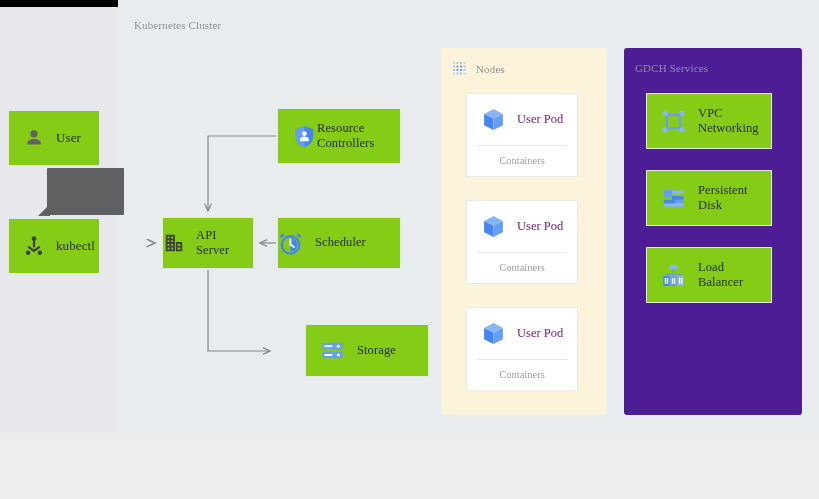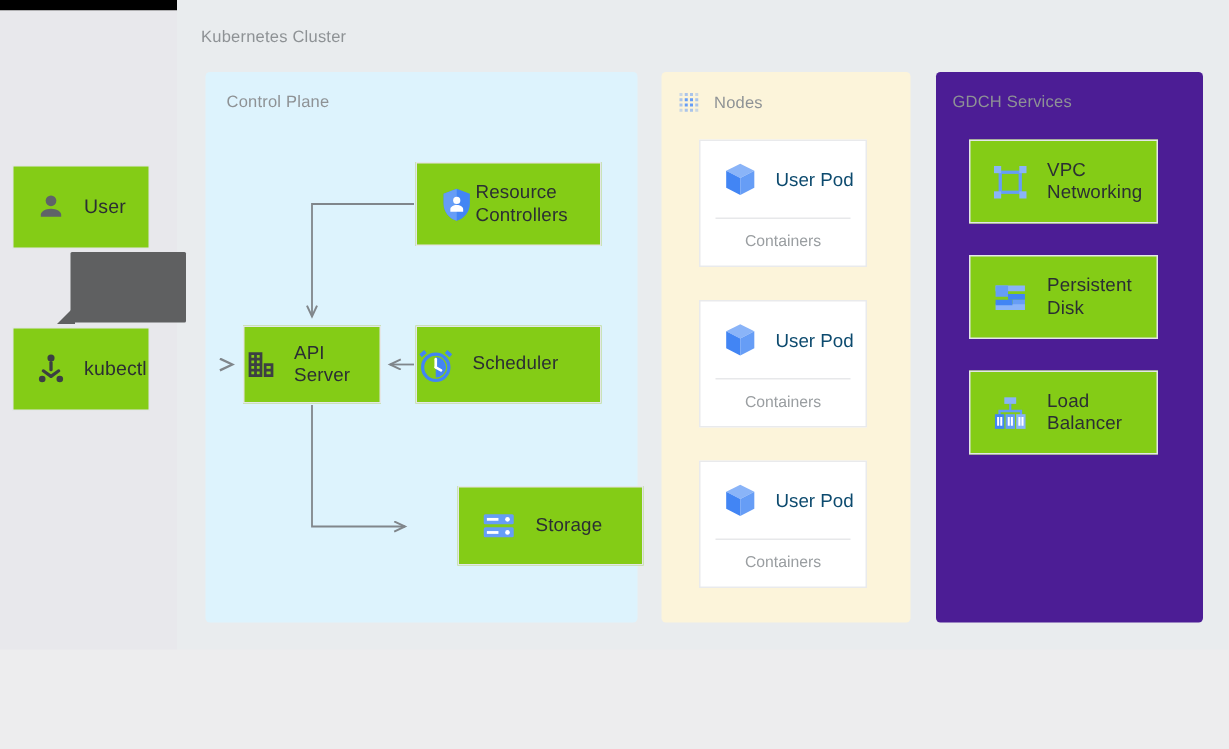--- a/index.html
+++ b/index.html
@@ -2,21 +2,21 @@
 <html><head>
 <meta charset="utf-8">
 <style>
   * { box-sizing: border-box; margin: 0; padding: 0; }
   html, body {
     width: 819px; height: 499px;
     font-family: "Liberation Sans", sans-serif;
     background: #ededee;
     overflow: hidden;
   }
-  #stage { position: relative; width: 819px; height: 393px; }
+  #stage { position: relative; width: 819px; height: 393px; font-family: Liberation Serif, serif; }
 
   .black-bar { position: absolute; left: 0; top: 0; width: 118px; height: 7px; background: #000; }
   .left-panel { position: absolute; left: 0; top: 7px; width: 118px; height: 426px; background: #e8e8ec; }
   .canvas-panel { position: absolute; left: 118px; top: 0; right: 0; height: 433px; background: #e9ecee; }
 
   
   .group { position: absolute; border-radius: 3px; }
   .group-label {
     position: absolute; top: 14px; font-size: 11px; color: #8e9295;
     letter-spacing: .15px; white-space: nowrap;
@@ -58,21 +58,21 @@
   #card-api       { left: 162px; top: 217px; width: 92px;  height: 52px; gap: 11px; }
   #card-scheduler { left: 277px; top: 217px; width: 124px; height: 52px; padding-left: 0; gap: 12px; }
   #card-storage   { left: 277px; top: 324px; width: 124px; height: 53px; padding-left: 14px; gap: 12px; margin-left: 28px; }
 
   
   .podcard {
     position: absolute; background: #fff; border: 1px solid #e9eaec;
     width: 112px; display: flex; flex-direction: column;
   }
   .podcard .pod-top { display: flex; align-items: center; gap: 11px; padding: 13px 0 13px 14px; }
-  .podcard .pod-top .lbl { font-size: 12.5px; color: #0c4a6e; }
+  .podcard .pod-top .lbl { font-size: 12.5px; color: #701a75; }
   .podcard .pod-div { height: 1px; background: #e7e8ea; margin: 0 10px; }
   .podcard .pod-foot {
     text-align: center; font-size: 10.5px; color: #9a9ea1;
     padding: 9px 0 10px;
   }
   #pod-1 { left: 466px; top: 93px; }
   #pod-2 { left: 466px; top: 200px; }
   #pod-3 { left: 466px; top: 307px; }
 
   
@@ -102,23 +102,20 @@
 <body>
 
 <div id="stage">
 
   <div class="black-bar"></div>
   <div class="left-panel"></div>
   <div class="canvas-panel"></div>
 
   <div class="cluster-title">Kubernetes Cluster</div>
 
-  <div class="group" id="group-control">
-    <div class="group-label">Control Plane</div>
-  </div>
 
   <div class="group" id="group-nodes">
     <div class="group-label with-icon">
       <span>
         <svg class="svg-ic" width="15" height="15" viewBox="0 0 15 15">
           <g fill="#669df6">
             <rect x="1" y="1" width="2" height="2" opacity=".35"></rect>
               <rect x="4.5" y="1" width="2" height="2" opacity=".55"></rect>
               <rect x="8" y="1" width="2" height="2" opacity=".55"></rect>
               <rect x="11.5" y="1" width="2" height="2" opacity=".35"></rect>

